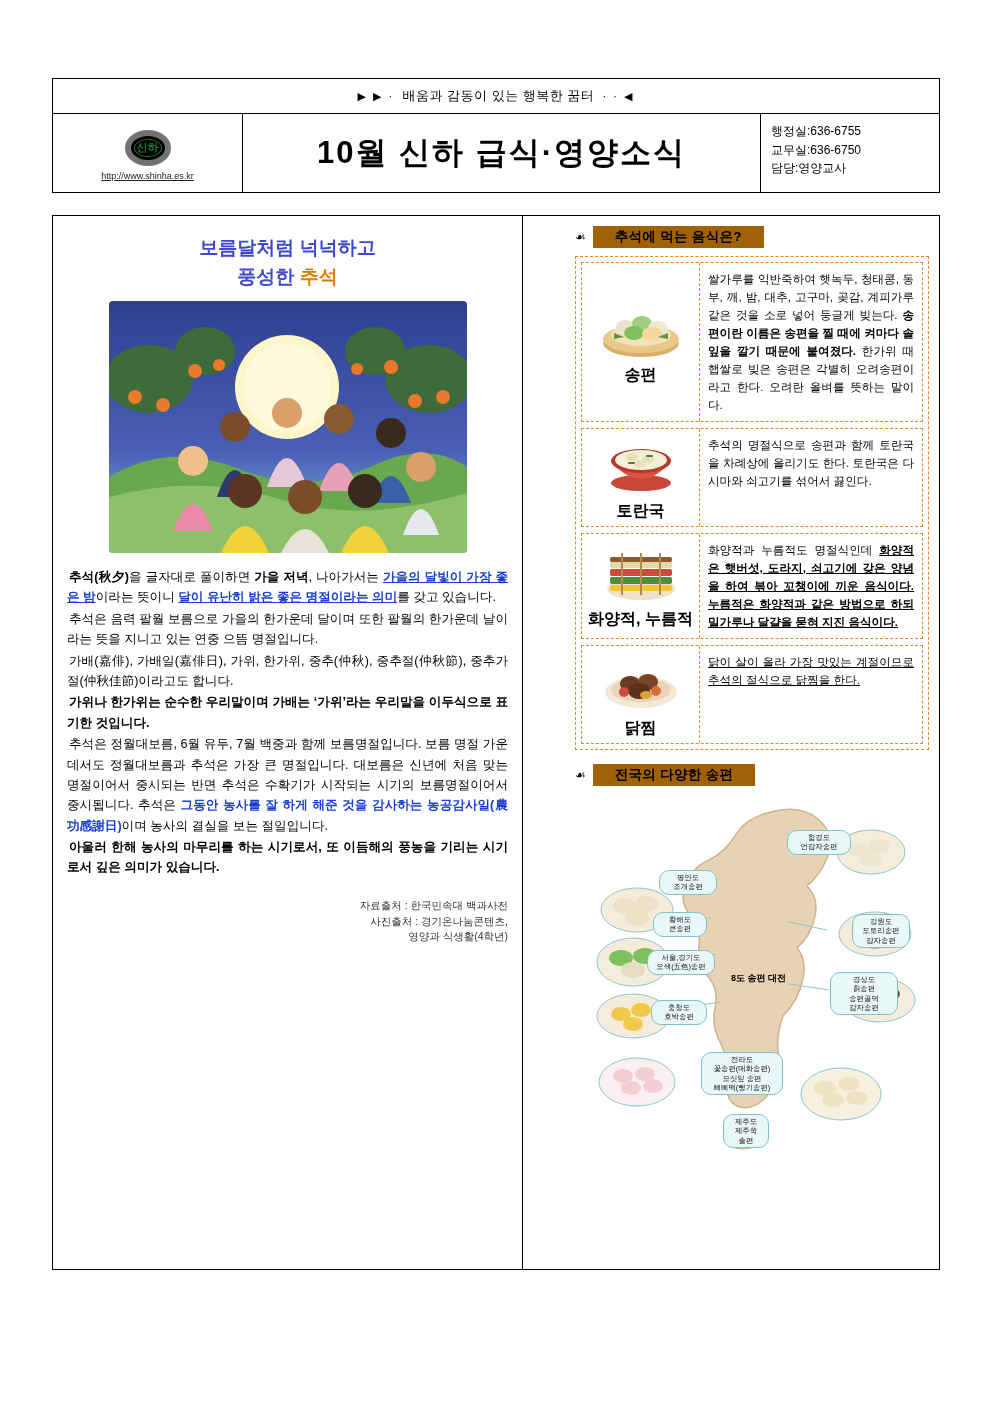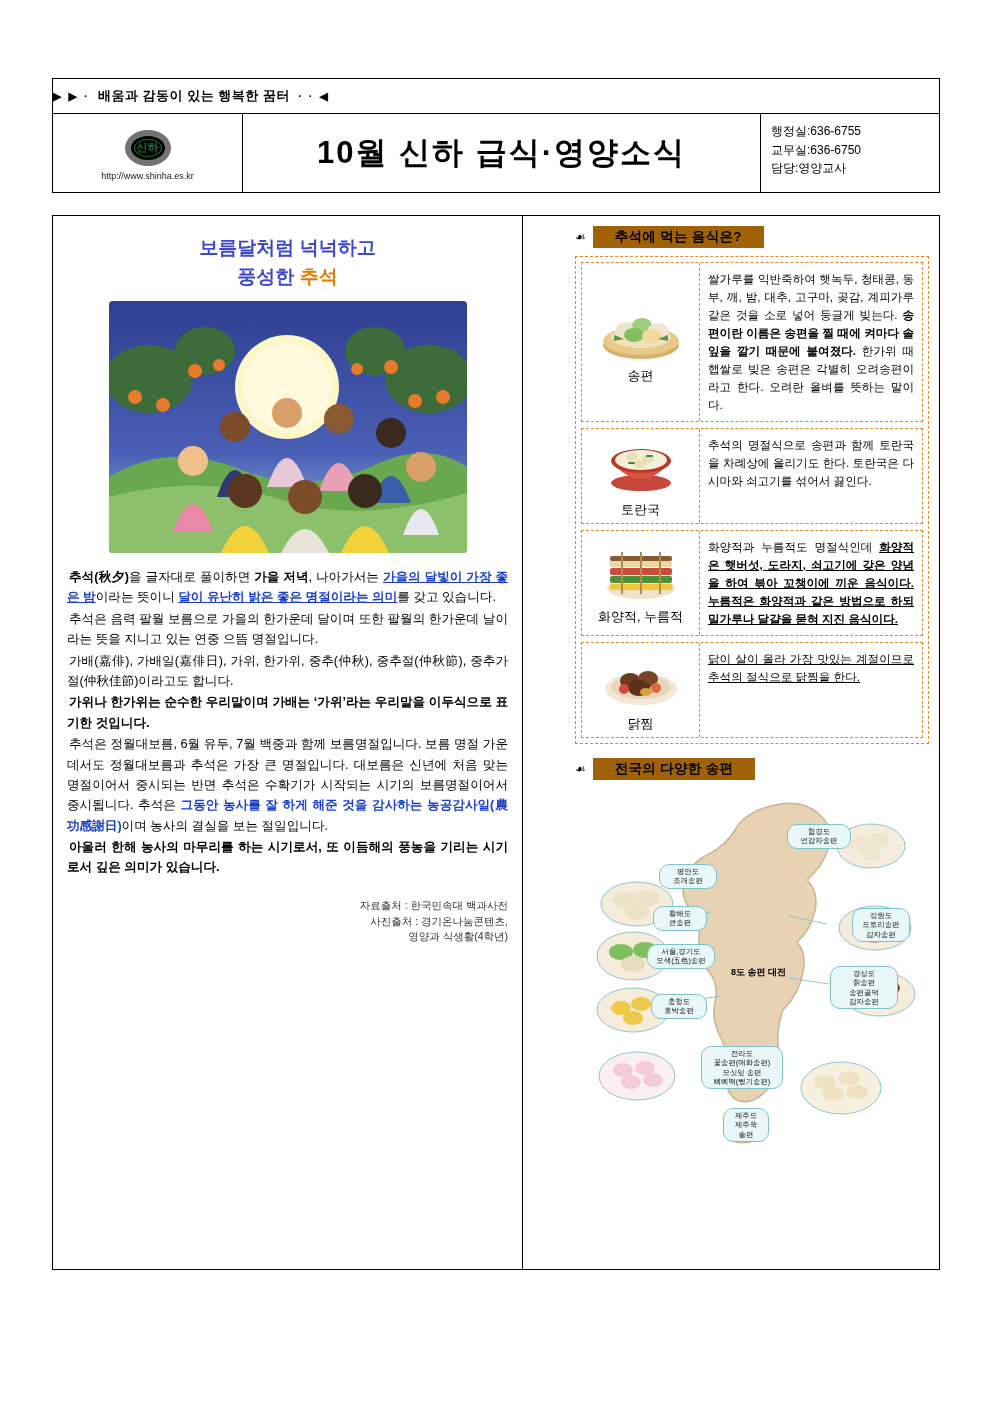--- a/index.html
+++ b/index.html
@@ -16,23 +16,23 @@
   .page {
     position: absolute;
     left: 52px; top: 78px;
     width: 888px;
   }
   
   .header-box {
     border: 1px solid #000;
   }
   .slogan {
-    text-align: left;
+    text-align: center;
     font-size: 13px;
-    font-weight: bold;
+    font-weight: normal;
     padding: 8px 0 8px 0;
     border-bottom: 1px solid #000;
     letter-spacing: 0.5px;
   }
   .slogan .arrows { font-size: 11px; letter-spacing: 2px; }
   .title-row {
     display: flex;
     align-items: stretch;
     height: 78px;
   }
@@ -61,20 +61,21 @@
     border-radius: 50%;
   }
   .logo-emblem span {
     font-size: 11px; color: #1a7a3a; font-weight: bold;
     position: relative; z-index: 2;
   }
   .logo-url {
     font-size: 9px;
     color: #222;
     margin-top: 5px;
+    text-decoration: underline;
   }
   .main-title-cell {
     flex: 1;
     display: flex; align-items: center; justify-content: center;
     border-right: 1px solid #000;
   }
   .main-title {
     font-size: 31px;
     font-weight: bold;
     letter-spacing: 2px;
@@ -167,22 +168,22 @@
   .food-pic {
     width: 118px;
     border-right: 1px dashed #e08a2e;
     display: flex;
     flex-direction: column;
     align-items: center;
     justify-content: center;
     padding: 6px 2px 4px 2px;
   }
   .food-name {
-    font-size: 13px;
-    font-weight: normal;
+    font-size: 16px;
+    font-weight: bold;
     margin-top: 4px;
   }
   .food-desc {
     flex: 1;
     font-size: 11.6px;
     line-height: 1.55;
     padding: 7px 8px;
     text-align: justify;
   }
   .u { text-decoration: underline; }

